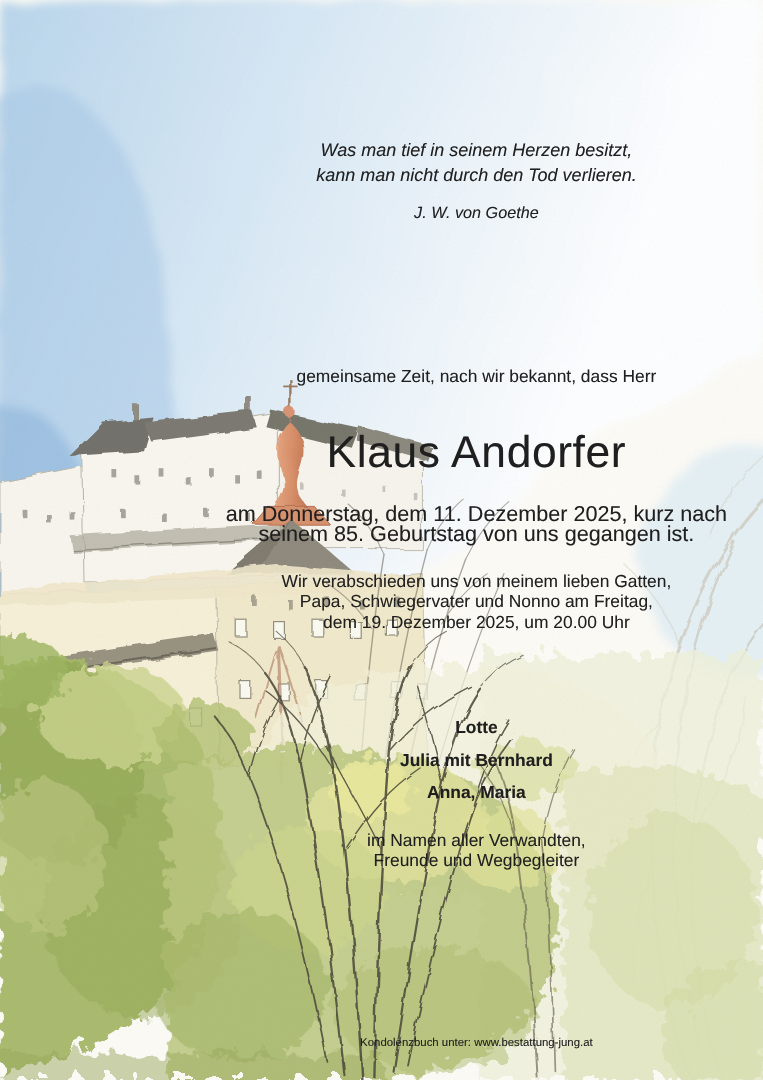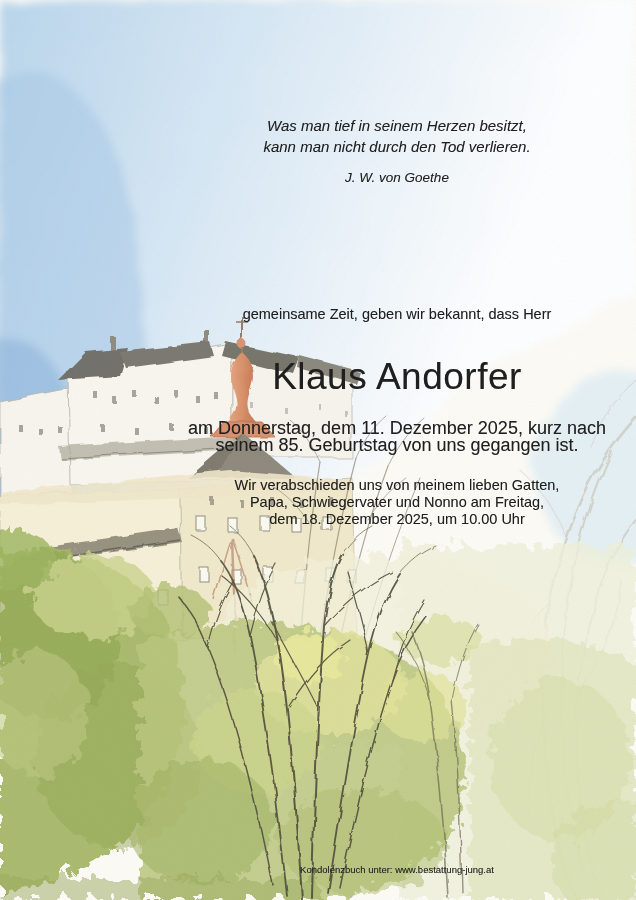--- a/index.html
+++ b/index.html
@@ -239,33 +239,42 @@
     <rect width="636" height="900" filter="url(#fGrain)"></rect>
   </svg>
 
   <div class="t quote">
     <div>Was man tief in seinem Herzen besitzt,</div>
     <div>kann man nicht durch den Tod verlieren.</div>
   </div>
   <div class="t attr">J. W. von Goethe</div>
 
   <div class="t announce">
-    <div>gemeinsame Zeit, geben wir bekannt, dass Herr</div>
+    <div>gemeinsame Zeit, nach wir bekannt, dass Herr</div>
   </div>
 
   <div class="t name">Klaus Andorfer</div>
 
   <div class="t passing">
     <div>am Donnerstag, dem 11. Dezember 2025, kurz nach</div>
     <div>seinem 85. Geburtstag von uns gegangen ist.</div>
   </div>
 
   <div class="t farewell">
     <div>Wir verabschieden uns von meinem lieben Gatten,</div>
     <div>Papa, Schwiegervater und Nonno am Freitag,</div>
-    <div>dem 18. Dezember 2025, um 10.00 Uhr</div>
-  </div>
-
-
-
+    <div>dem 19. Dezember 2025, um 20.00 Uhr</div>
+  </div>
+
+
+  <div class="t mourners">
+    <div class="m">Lotte</div>
+    <div class="m">Julia mit Bernhard</div>
+    <div class="m">Anna, Maria</div>
+  </div>
+
+  <div class="t behalf">
+    <div>im Namen aller Verwandten,</div>
+    <div>Freunde und Wegbegleiter</div>
+  </div>
 
   <div class="t footer">Kondolenzbuch unter: www.bestattung-jung.at</div>
 </div>
 
 </body></html>

